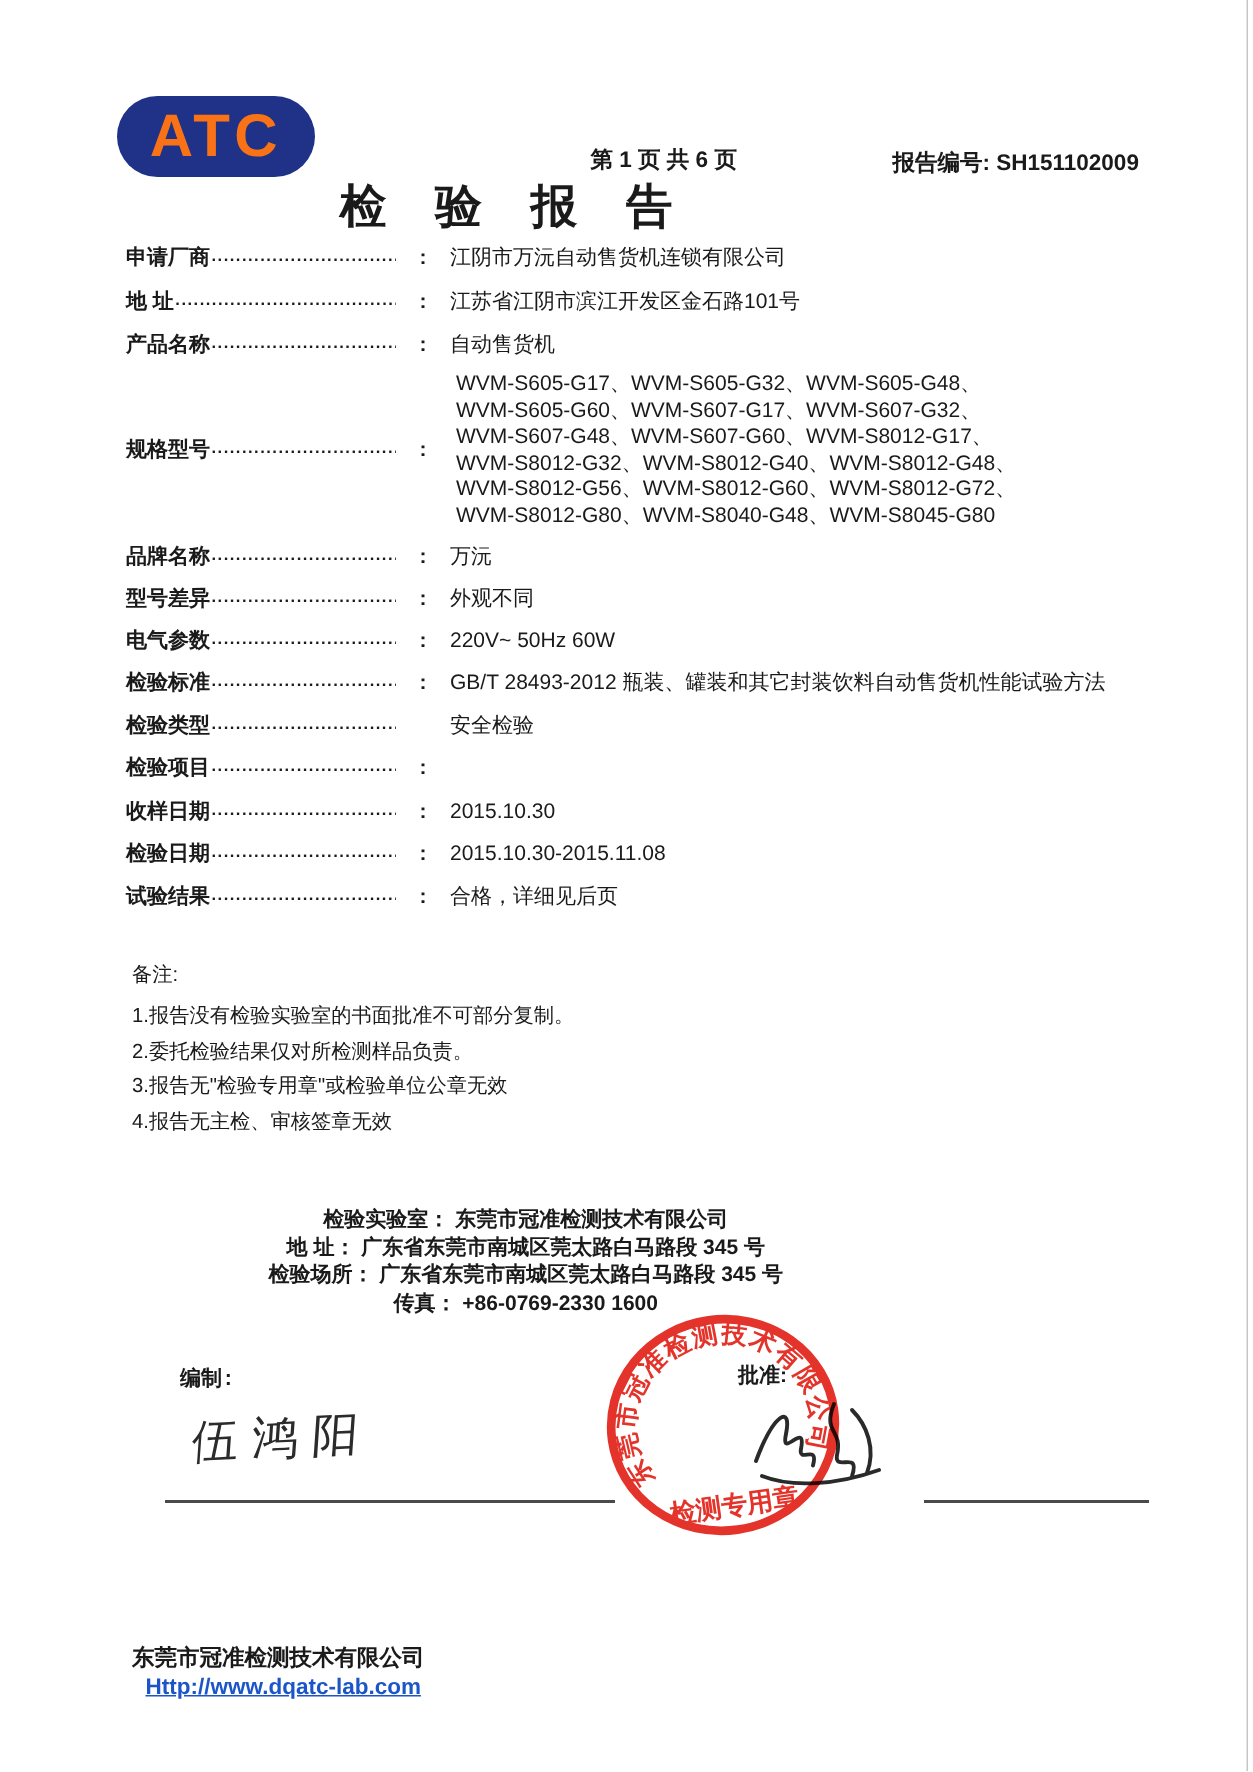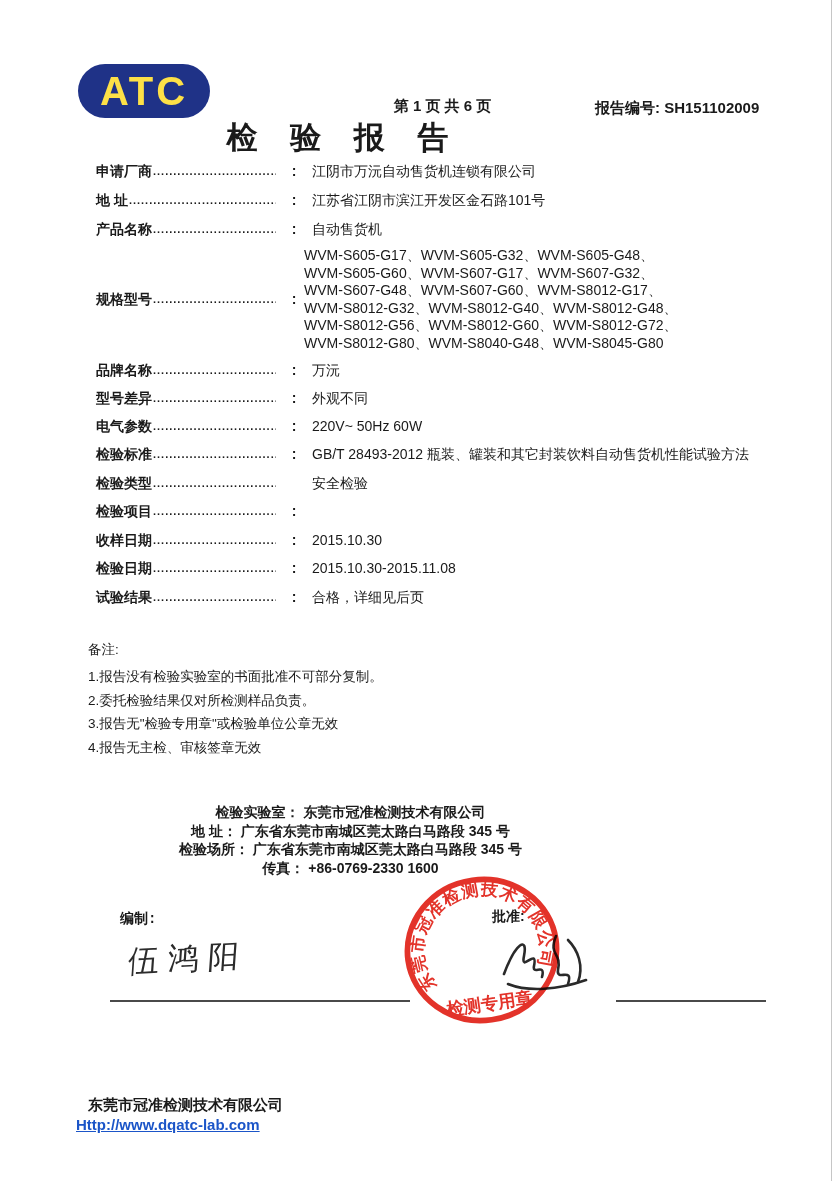--- a/index.html
+++ b/index.html
@@ -3,29 +3,29 @@
 <meta charset="utf-8">
 <style>
   html,body{margin:0;padding:0;background:#ffffff;}
   body{font-family:"Liberation Sans","DejaVu Sans",sans-serif;color:#1a1a1a;}
   .page{position:relative;width:835px;height:1181px;background:#ffffff;overflow:hidden;}
   .scan-edge{position:absolute;left:831px;top:0;width:1px;height:1181px;background:#c6c6c6;}
 
   
   .logo{position:absolute;left:78px;top:64px;width:132px;height:54px;background:#1f3287;
         border-radius:28px;display:flex;align-items:center;justify-content:center;
-        color:#fde047;font-weight:800;font-size:40px;letter-spacing:3px;}
+        color:#f97316;font-weight:800;font-size:40px;letter-spacing:3px;}
   .page-info{position:absolute;left:0;top:97px;width:835px;text-align:center;
              font-size:15px;font-weight:bold;margin-left:25px;}
   .report-no{position:absolute;left:595px;top:99px;font-size:15px;font-weight:bold;white-space:nowrap;}
   .doc-title{position:absolute;left:0;top:117px;width:687px;text-align:center;
              font-size:31px;font-weight:bold;letter-spacing:12px;}
 
   
-  .frow{position:absolute;left:96px;width:690px;display:flex;align-items:flex-end;
+  .frow{position:absolute;left:84px;width:690px;display:flex;align-items:flex-end;
         font-size:14px;line-height:17px;}
   .flabel{display:flex;width:180px;font-weight:bold;white-space:nowrap;}
   .fdots{flex:1;overflow:hidden;white-space:nowrap;font-weight:bold;font-size:11px;
          letter-spacing:1px;padding-left:1px;}
   .fdots::after{content:"..................................................................";}
   .fcolon{width:36px;text-align:center;font-weight:bold;}
   .fvalue{flex:1;white-space:nowrap;}
   .model-lines{position:absolute;left:304px;top:247px;font-size:14px;line-height:17.6px;white-space:nowrap;}
 
   
@@ -46,21 +46,21 @@
   .sig-line.left{left:110px;width:300px;}
   .sig-line.right{left:616px;width:150px;}
 
   
   .stamp{position:absolute;left:400px;top:872px;width:164px;height:156px;
          transform:rotate(-8deg);mix-blend-mode:multiply;opacity:.95;}
   .scribble{position:absolute;left:498px;top:922px;width:100px;height:78px;}
 
   
   .footer-company{position:absolute;left:88px;top:1096px;font-size:15px;font-weight:bold;}
-  .footer-url{position:absolute;left:76px;top:1116px;font-size:15px;font-weight:bold;
+  .footer-url{position:absolute;left:97px;top:1116px;font-size:15px;font-weight:bold;
               color:#1b55c8;text-decoration:underline;}
 </style>
 </head>
 <body>
 
 <div class="page">
   <div class="scan-edge"></div>
 
   <div class="logo">
     <span>ATC</span>

